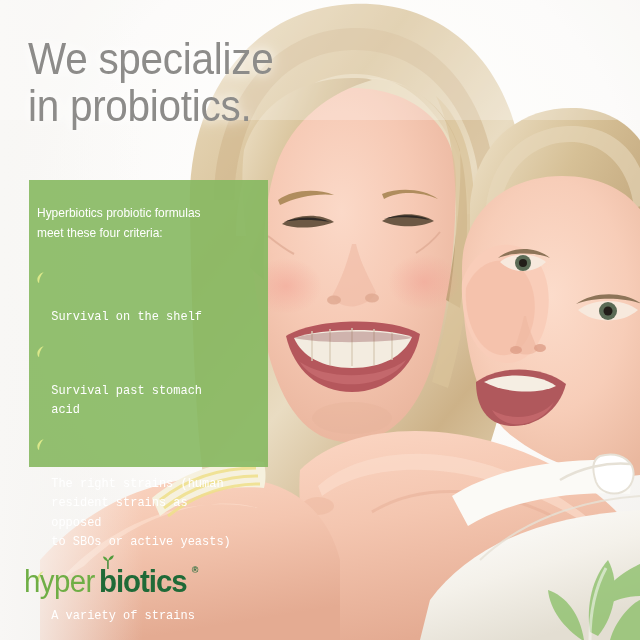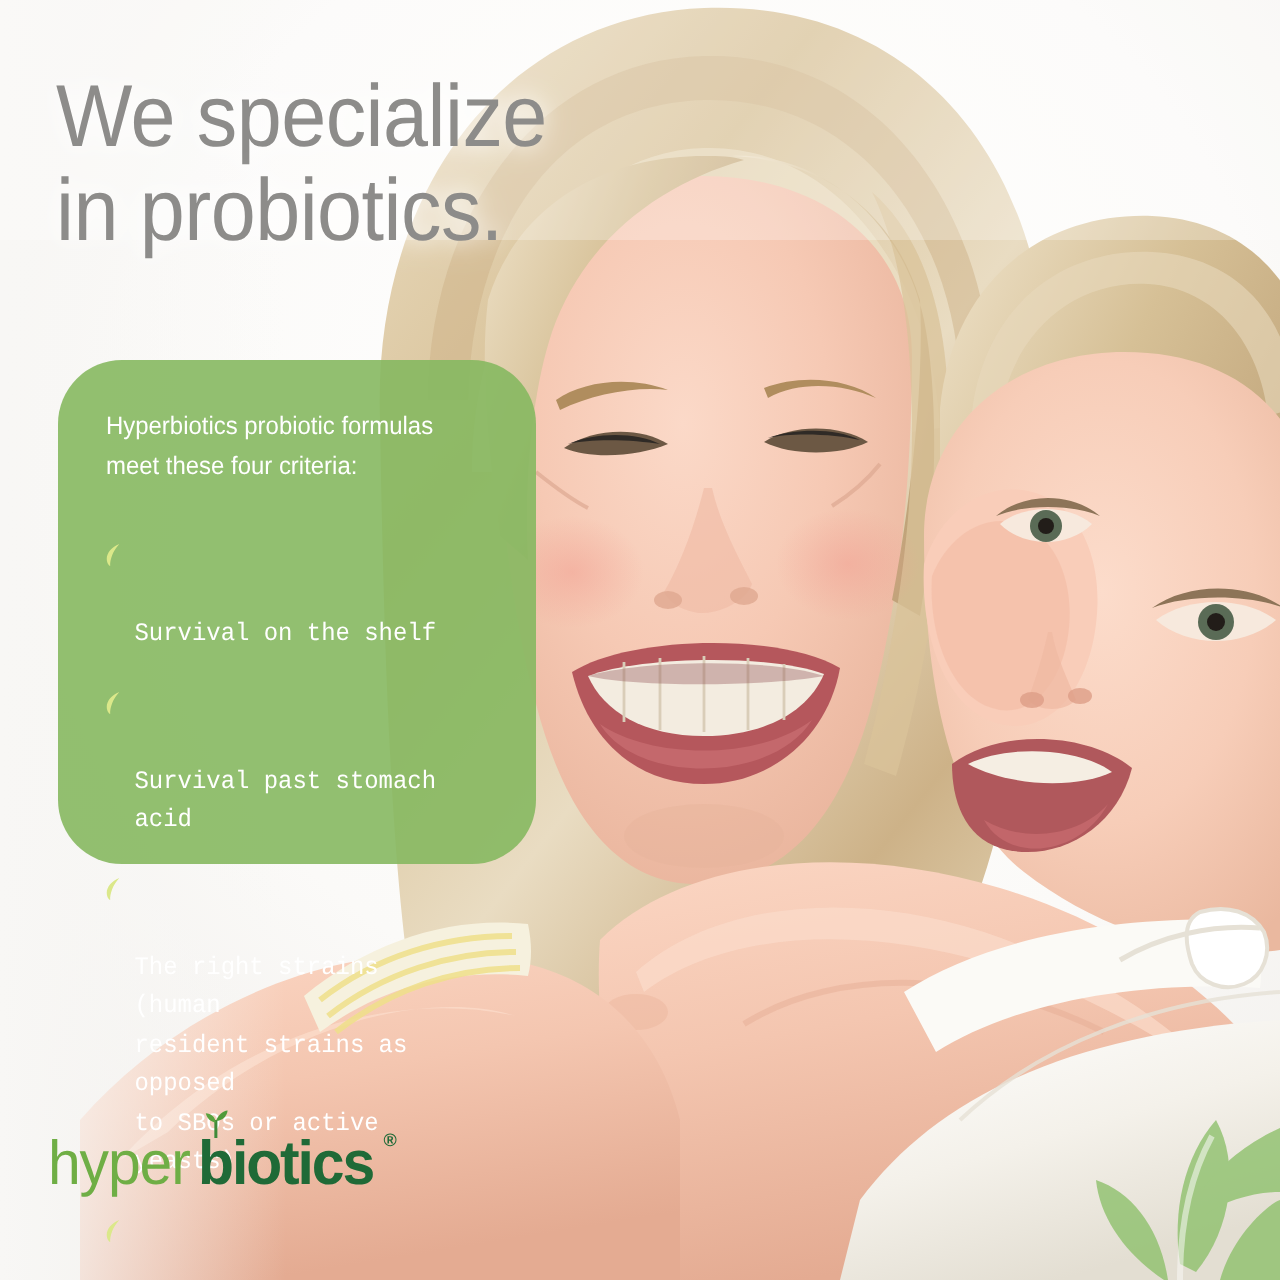--- a/index.html
+++ b/index.html
@@ -27,26 +27,25 @@
     font-weight:400;
     letter-spacing:-0.3px;
     transform:scaleX(.92);
     transform-origin:left top;
     text-shadow:0 0 10px rgba(255,255,255,.85), 0 0 22px rgba(255,255,255,.7);
     white-space:pre;
   }
 
   
   .panel{
-    position:absolute;left:29px;top:180px;width:239px;height:252px;
+    position:absolute;left:29px;top:180px;width:239px;height:287px;
     background:rgba(134,184,96,.90);
     z-index:5;
     box-sizing:border-box;
-    padding:24px 20px 0 24px;
-    border-radius:32px;
+    padding:24px 20px 0 8px;
   }
   .panel-intro{
     color:#ffffff;font-size:12.6px;line-height:1.55;
     transform:scaleX(.95);transform-origin:left top;
     white-space:pre-line;
   }
   .panel-list{list-style:none;margin:26px 0 0 0;padding:0;font-family:Liberation Mono, monospace;}
   .panel-list li{
     position:relative;
     padding-left:15px;

